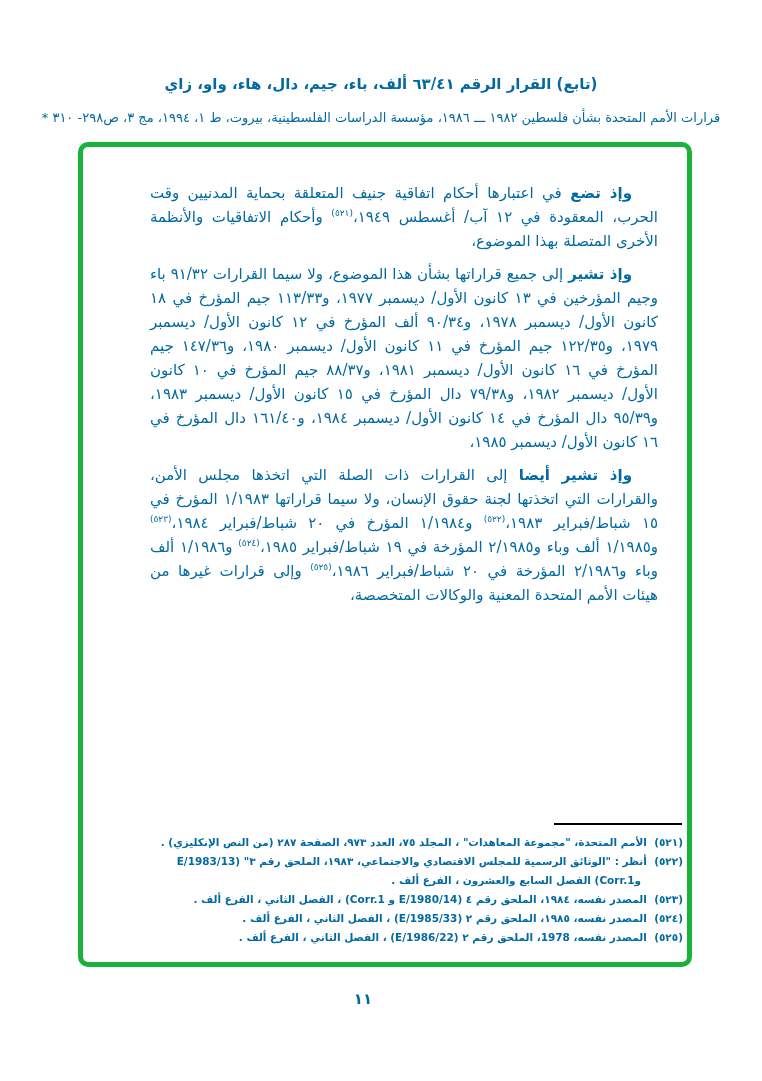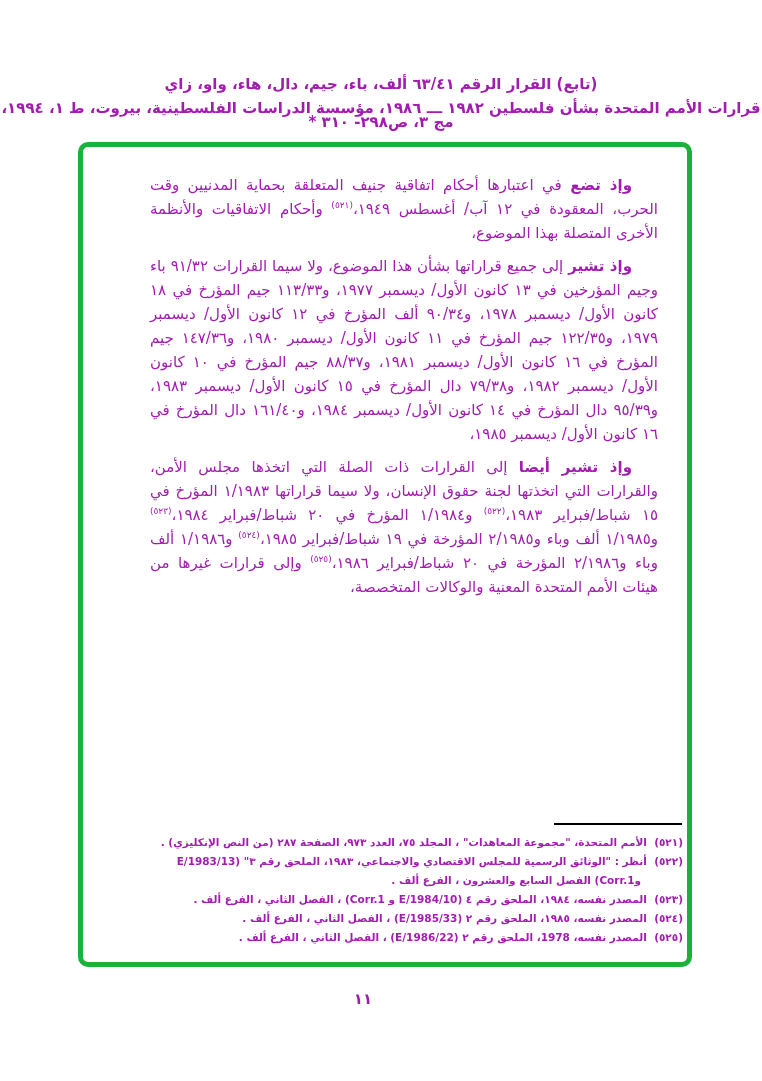--- a/index.html
+++ b/index.html
@@ -2,52 +2,52 @@
 <html lang="ar" dir="rtl"><head>
 <meta charset="utf-8">
 <style>
   html,body { margin:0; padding:0; background:#ffffff; }
   .page {
     position:relative;
     width:762px; height:1005px;
     background:#ffffff;
     font-family:"DejaVu Sans", sans-serif;
     direction:rtl;
-    color:#a21caf;
+    color:#0369a1;
     overflow:hidden;
   }
   .header {
     position:absolute; top:74px; left:0; right:0;
     text-align:center;
   }
   .header-title {
     font-size:15px; font-weight:bold; line-height:20px;
   }
   .header-source {
-    margin-top:7px;
-    font-size:15px; font-weight:bold; line-height:14px;
+    margin-top:17px;
+    font-size:13px; font-weight:normal; line-height:14px;
   }
   .frame {
     position:absolute;
     left:78px; top:142px;
     width:614px; height:825px;
     border:5px solid #1bb23b;
     border-radius:10px;
     box-sizing:border-box;
   }
   .body-text {
     position:absolute;
     top:26px; right:29px;
     width:508px;
     font-size:15px;
     line-height:24px;
     text-align:justify;
   }
   .para {
-    margin:0 0 9px 0;
+    margin:8px 0 9px 0;
     text-indent:26px;
   }
   .para .bold { font-weight:bold; }
   .para sup {
     font-size:9px; line-height:0; vertical-align:super;
   }
   .footnote-sep {
     position:absolute;
     top:676px; left:471px;
     width:128px; height:0;
@@ -89,21 +89,21 @@
   <div class="frame" style="border-color: rgb(27, 178, 59);">
     <div class="body-text">
         <p class="para"><span class="bold">وإذ تضع</span><span> في اعتبارها أحكام اتفاقية جنيف المتعلقة بحماية المدنيين وقت الحرب، المعقودة في ١٢ آب/ أغسطس ١٩٤٩،</span><sup>(٥٢١)</sup><span> وأحكام الاتفاقيات والأنظمة الأخرى المتصلة بهذا الموضوع،</span></p>
         <p class="para"><span class="bold">وإذ تشير</span><span> إلى جميع قراراتها بشأن هذا الموضوع، ولا سيما القرارات ٩١/٣٢ باء وجيم المؤرخين في ١٣ كانون الأول/ ديسمبر ١٩٧٧، و١١٣/٣٣ جيم المؤرخ في ١٨ كانون الأول/ ديسمبر ١٩٧٨، و٩٠/٣٤ ألف المؤرخ في ١٢ كانون الأول/ ديسمبر ١٩٧٩، و١٢٢/٣٥ جيم المؤرخ في ١١ كانون الأول/ ديسمبر ١٩٨٠، و١٤٧/٣٦ جيم المؤرخ في ١٦ كانون الأول/ ديسمبر ١٩٨١، و٨٨/٣٧ جيم المؤرخ في ١٠ كانون الأول/ ديسمبر ١٩٨٢، و٧٩/٣٨ دال المؤرخ في ١٥ كانون الأول/ ديسمبر ١٩٨٣، و٩٥/٣٩ دال المؤرخ في ١٤ كانون الأول/ ديسمبر ١٩٨٤، و١٦١/٤٠ دال المؤرخ في ١٦ كانون الأول/ ديسمبر ١٩٨٥،</span></p>
         <p class="para"><span class="bold">وإذ تشير أيضا</span><span> إلى القرارات ذات الصلة التي اتخذها مجلس الأمن، والقرارات التي اتخذتها لجنة حقوق الإنسان، ولا سيما قراراتها ١/١٩٨٣ المؤرخ في ١٥ شباط/فبراير ١٩٨٣،</span><sup>(٥٢٢)</sup><span> و١/١٩٨٤ المؤرخ في ٢٠ شباط/فبراير ١٩٨٤،</span><sup>(٥٢٣)</sup><span> و١/١٩٨٥ ألف وباء و٢/١٩٨٥ المؤرخة في ١٩ شباط/فبراير ١٩٨٥،</span><sup>(٥٢٤)</sup><span> و١/١٩٨٦ ألف وباء و٢/١٩٨٦ المؤرخة في ٢٠ شباط/فبراير ١٩٨٦،</span><sup>(٥٢٥)</sup><span> وإلى قرارات غيرها من هيئات الأمم المتحدة المعنية والوكالات المتخصصة،</span></p>
       </div>
     <div class="footnote-sep"></div>
     <div class="footnotes">
         <p class="footnote"><span class="fn-marker">(٥٢١)&nbsp;&nbsp;</span><span class="fn-text">الأمم المتحدة، "مجموعة المعاهدات" ، المجلد ٧٥، العدد ٩٧٣، الصفحة ٢٨٧ (من النص الإنكليزي) .</span></p>
         <p class="footnote"><span class="fn-marker">(٥٢٢)&nbsp;&nbsp;</span><span class="fn-text">أنظر : "الوثائق الرسمية للمجلس الاقتصادي والاجتماعي، ١٩٨٣، الملحق رقم ٣" (E/1983/13 وCorr.1) الفصل السابع والعشرون ، الفرع ألف .</span></p>
-        <p class="footnote"><span class="fn-marker">(٥٢٣)&nbsp;&nbsp;</span><span class="fn-text">المصدر نفسه، ١٩٨٤، الملحق رقم ٤ (E/1984/10 و Corr.1) ، الفصل الثاني ، الفرع ألف .</span></p>
+        <p class="footnote"><span class="fn-marker">(٥٢٣)&nbsp;&nbsp;</span><span class="fn-text">المصدر نفسه، ١٩٨٤، الملحق رقم ٤ (E/1980/14 و Corr.1) ، الفصل الثاني ، الفرع ألف .</span></p>
         <p class="footnote"><span class="fn-marker">(٥٢٤)&nbsp;&nbsp;</span><span class="fn-text">المصدر نفسه، ١٩٨٥، الملحق رقم ٢ (E/1985/33) ، الفصل الثاني ، الفرع ألف .</span></p>
         <p class="footnote"><span class="fn-marker">(٥٢٥)&nbsp;&nbsp;</span><span class="fn-text">المصدر نفسه، 1978، الملحق رقم ٢ (E/1986/22) ، الفصل الثاني ، الفرع ألف .</span></p>
       </div>
   </div>
 
   <div class="page-number">١١</div>
 
 </div>
 
 </body></html>

